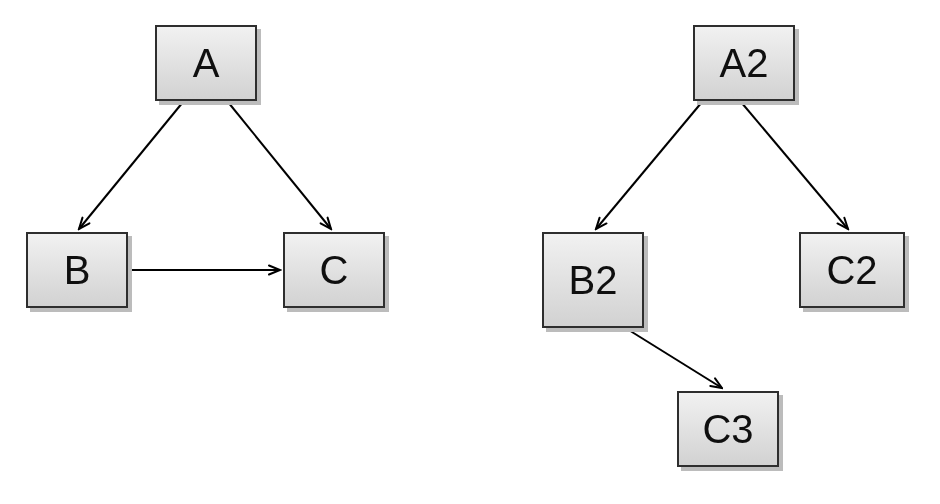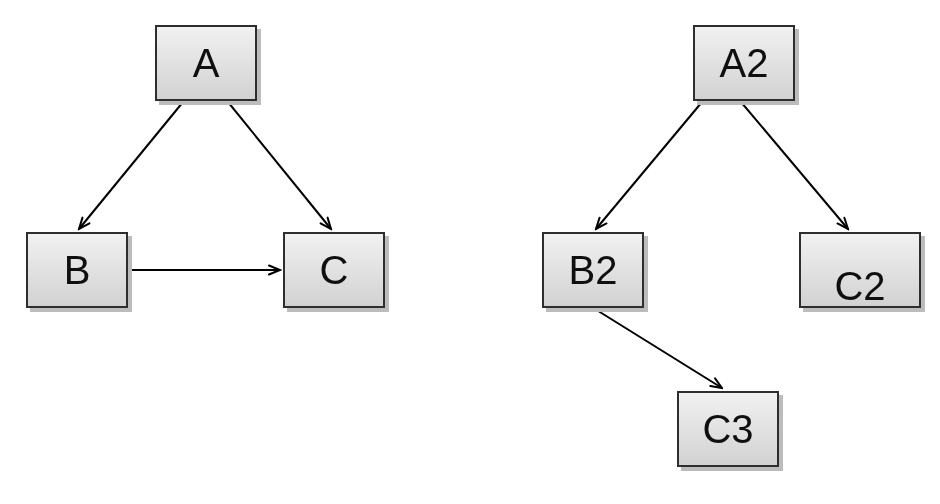--- a/index.html
+++ b/index.html
@@ -60,22 +60,22 @@
     </div>
     <div class="node" style="left: 26px; top: 232px; width: 102px; height: 76px;">
       <span class="node-label">B</span>
     </div>
     <div class="node" style="left: 283px; top: 232px; width: 102px; height: 76px;">
       <span class="node-label">C</span>
     </div>
     <div class="node" style="left: 669px; top: 25px; width: 102px; height: 76px; margin-left: 24px;">
       <span class="node-label">A2</span>
     </div>
-    <div class="node" style="left: 542px; top: 232px; width: 102px; height: 76px;">
+    <div class="node" style="left: 542px; top: 232px; width: 102px; height: 96px;">
       <span class="node-label">B2</span>
     </div>
-    <div class="node" style="left: 799px; top: 232px; width: 122px; height: 76px; align-items: flex-end;">
+    <div class="node" style="left: 799px; top: 232px; width: 106px; height: 76px;">
       <span class="node-label">C2</span>
     </div>
     <div class="node" style="left: 677px; top: 391px; width: 102px; height: 76px; text-align: center;">
       <span class="node-label">C3</span>
     </div>
   </div>
 
 </body></html>

